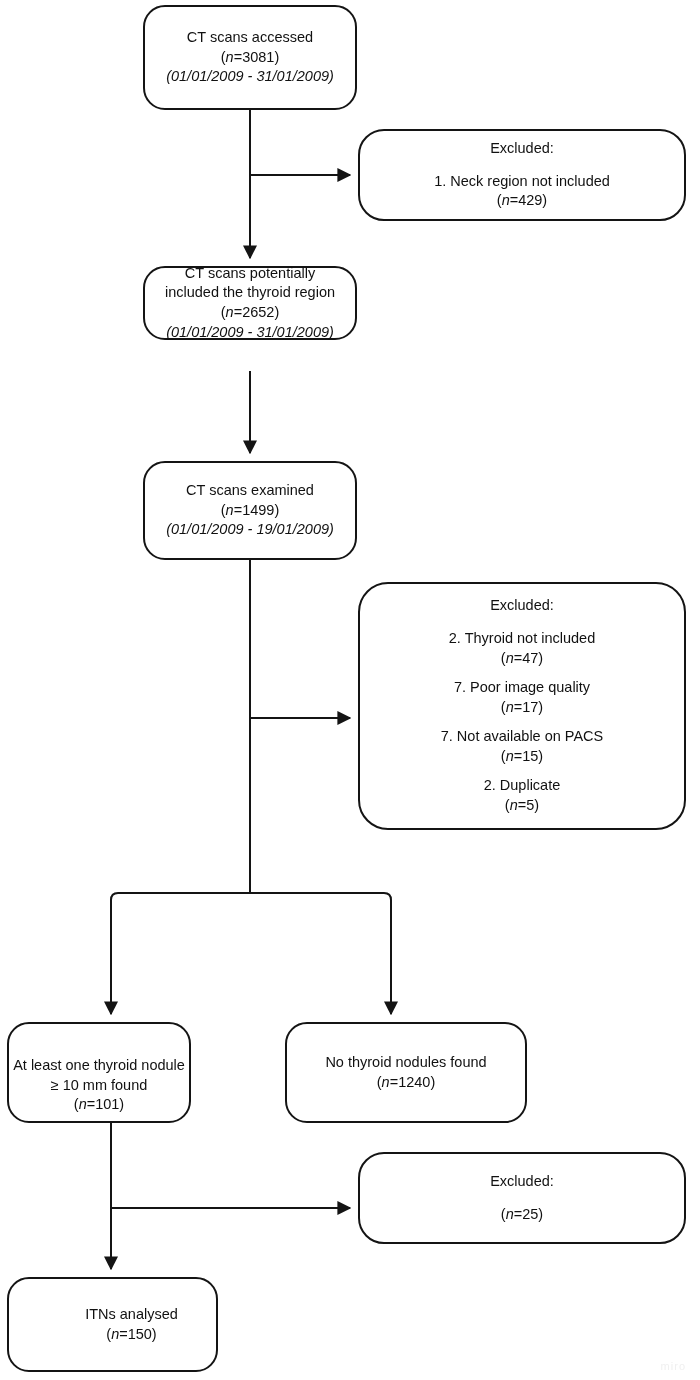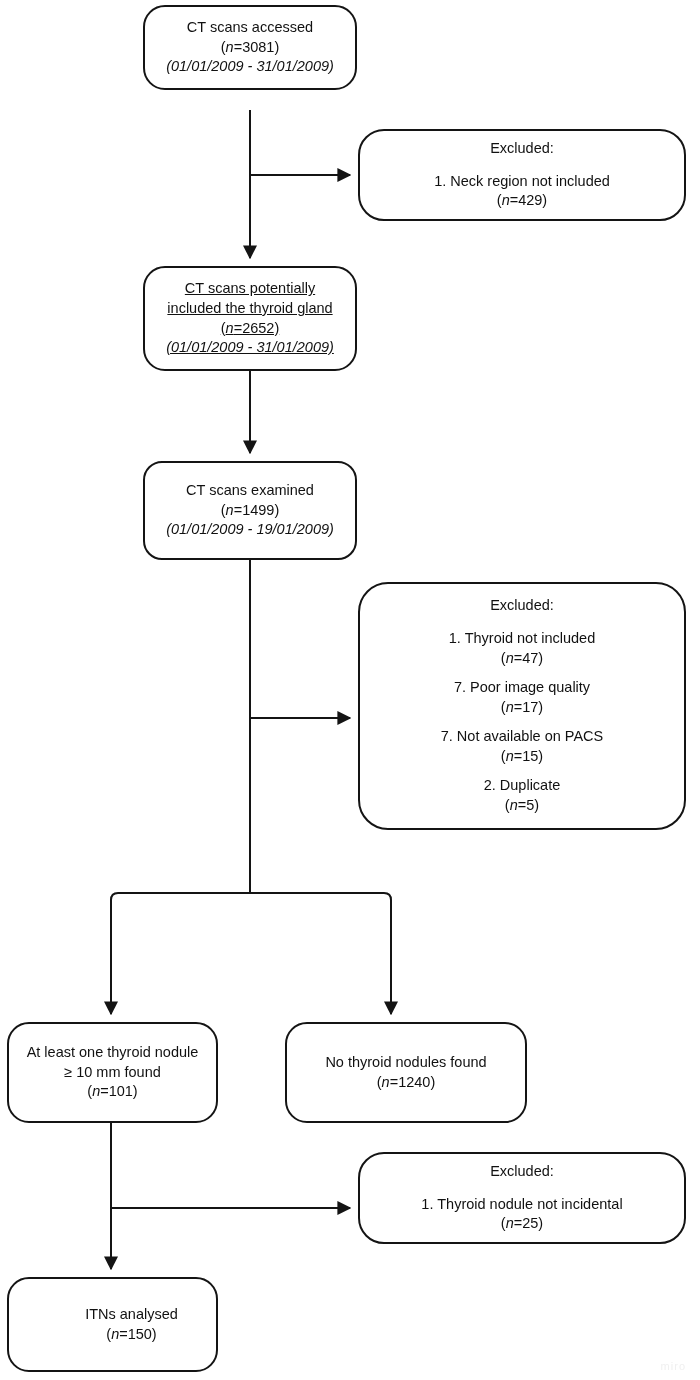--- a/index.html
+++ b/index.html
@@ -54,26 +54,26 @@
     height: 13px;
   }
   .node .gap-sm {
     display: block;
     height: 10px;
   }
   .ncount em {
     font-style: italic;
   }
   
-  #node-ct-accessed   { left: 143px; top: 5px;    width: 214px; height: 85px; }
+  #node-ct-accessed   { left: 143px; top: 5px;    width: 214px; height: 105px; }
   #node-excl-neck     { left: 358px; top: 129px;  width: 328px; height: 92px;  border-radius: 26px; }
-  #node-ct-potential  { left: 143px; top: 266px;  width: 214px; height: 105px; text-decoration: underline; }
-  #node-ct-examined   { left: 143px; top: 461px;  width: 214px; height: 99px; border-radius: 19px;  }
+  #node-ct-potential  { left: 143px; top: 266px;  width: 214px; height: 74px; }
+  #node-ct-examined   { left: 143px; top: 461px;  width: 214px; height: 99px;  }
   #node-excl-scan     { left: 358px; top: 582px;  width: 328px; height: 248px; border-radius: 30px; }
-  #node-nodule-found  { left: 7px;   top: 1022px; width: 211px; height: 101px; }
+  #node-nodule-found  { left: 7px;   top: 1022px; width: 184px; height: 101px; justify-content: flex-end; }
   #node-no-nodules    { left: 285px; top: 1022px; width: 242px; height: 101px; }
   #node-excl-incident { left: 358px; top: 1152px; width: 328px; height: 92px;  border-radius: 26px; }
   #node-itns          { left: 7px;   top: 1277px; width: 211px; height: 95px; padding-left: 48px;  }
 
   #watermark {
     position: absolute;
     right: 14px;
     bottom: 8px;
     font-size: 11px;
     letter-spacing: 1px;
@@ -137,35 +137,35 @@
 
   <div class="node" id="node-excl-neck">
     <span class="line">Excluded:</span>
     <span class="gap"></span>
     <span class="line">1. Neck region not included</span>
     <span class="line ncount"><span>(</span><em>n</em><span>=429)</span></span>
   </div>
 
   <div class="node" id="node-ct-potential">
     <span class="line">CT scans potentially</span>
-    <span class="line">included the thyroid gland</span>
+    <span class="line">included the thyroid region</span>
     <span class="line ncount"><span>(</span><em>n</em><span>=2652)</span></span>
     <span class="line ital">(01/01/2009 - 31/01/2009)</span>
   </div>
 
   <div class="node" id="node-ct-examined">
     <span class="line">CT scans examined</span>
     <span class="line ncount"><span>(</span><em>n</em><span>=1499)</span></span>
     <span class="line ital">(01/01/2009 - 19/01/2009)</span>
   </div>
 
   <div class="node" id="node-excl-scan">
     <span class="line">Excluded:</span>
     <span class="gap"></span>
-    <span class="line">1. Thyroid not included</span>
+    <span class="line">2. Thyroid not included</span>
     <span class="line ncount"><span>(</span><em>n</em><span>=47)</span></span>
     <span class="gap-sm"></span>
     <span class="line">7. Poor image quality</span>
     <span class="line ncount"><span>(</span><em>n</em><span>=17)</span></span>
     <span class="gap-sm"></span>
     <span class="line">7. Not available on PACS</span>
     <span class="line ncount"><span>(</span><em>n</em><span>=15)</span></span>
     <span class="gap-sm"></span>
     <span class="line">2. Duplicate</span>
     <span class="line ncount"><span>(</span><em>n</em><span>=5)</span></span>
@@ -178,21 +178,20 @@
   </div>
 
   <div class="node" id="node-no-nodules">
     <span class="line">No thyroid nodules found</span>
     <span class="line ncount"><span>(</span><em>n</em><span>=1240)</span></span>
   </div>
 
   <div class="node" id="node-excl-incident">
     <span class="line">Excluded:</span>
     <span class="gap"></span>
-    <span class="line">1. Thyroid nodule not incidental</span>
     <span class="line ncount"><span>(</span><em>n</em><span>=25)</span></span>
   </div>
 
   <div class="node" id="node-itns">
     <span class="line">ITNs analysed</span>
     <span class="line ncount"><span>(</span><em>n</em><span>=150)</span></span>
   </div>
 
   <div id="watermark">miro</div>
 

